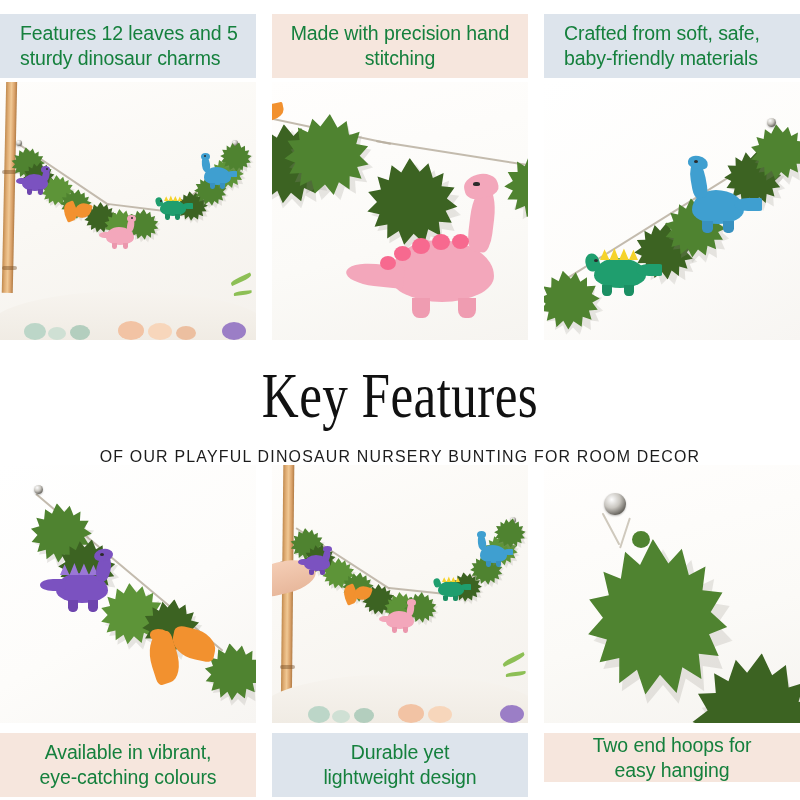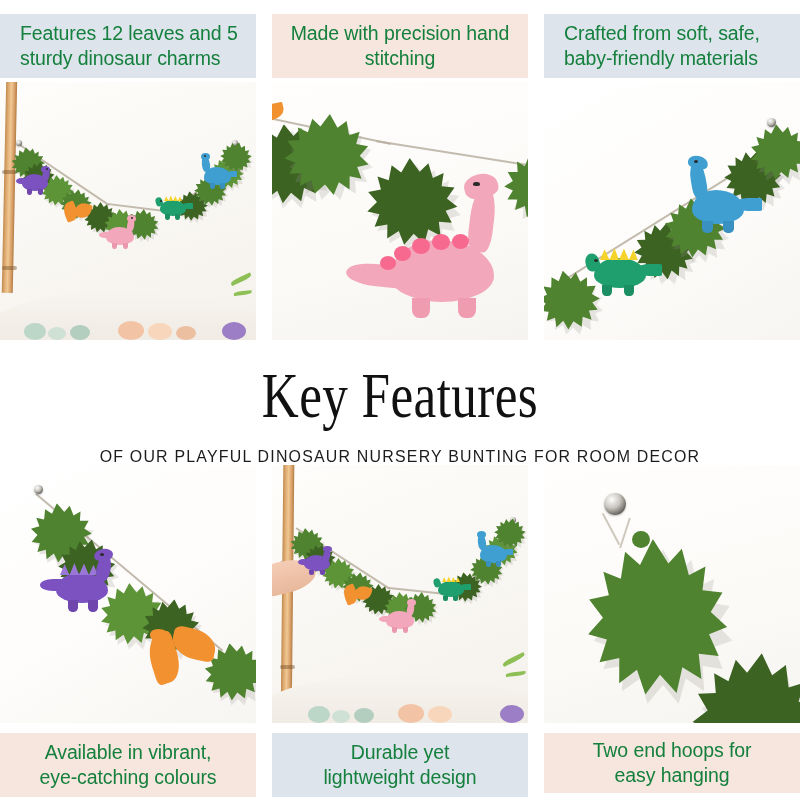--- a/index.html
+++ b/index.html
@@ -600,18 +600,18 @@
   <div class="caption-band" style="left:0px; top:733px; width:256px; height:64px; background:#f6e6dd;">
     <div class="caption-text">Available in vibrant,
 eye-catching colours</div>
   </div>
 
   <div class="caption-band" style="left:272px; top:733px; width:256px; height:64px; background:#dde4ec;">
     <div class="caption-text">Durable yet
 lightweight design</div>
   </div>
 
-  <div class="caption-band" style="left:544px; top:733px; width:256px; height:60px; background:#f6e6dd;">
+  <div class="caption-band" style="left:544px; top:733px; width:256px; height:49px; background:#f6e6dd;">
     <div class="caption-text">Two end hoops for
 easy hanging</div>
   </div>
 
 </div>
 
 </body></html>

